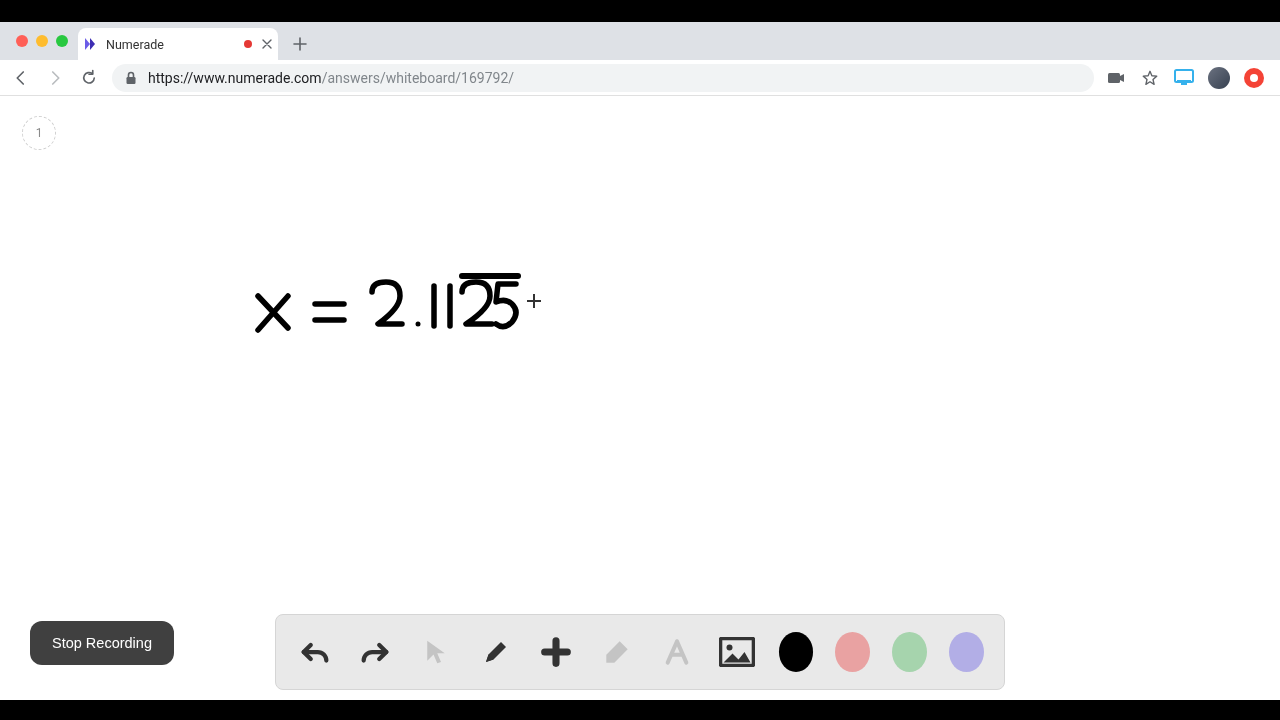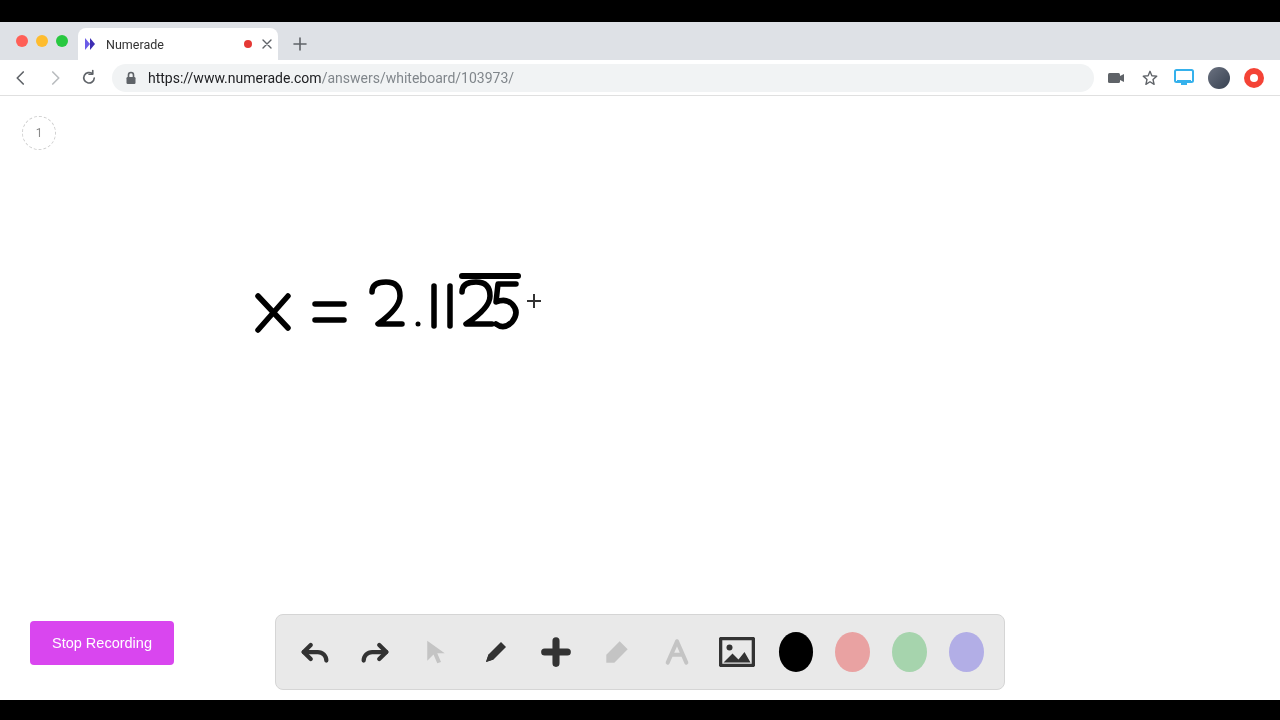--- a/index.html
+++ b/index.html
@@ -132,24 +132,24 @@
   }
   .cursor-cross::before, .cursor-cross::after {
     content:""; position:absolute; background:#333;
   }
   .cursor-cross::before { left:6px; top:0; width:1.5px; height:14px; }
   .cursor-cross::after { top:6px; left:0; height:1.5px; width:14px; }
 
   .stop-recording-btn {
     position:absolute;
     left:30px; bottom:35px;
-    background:#d946ef;
+    background:#404040;
     color:#fff;
     border:none;
-    border-radius:4px;
+    border-radius:12px;
     padding:14px 22px;
     font-size:14.5px;
     font-weight:500;
     cursor:pointer;
   }
 
   .tool-palette {
     position:absolute;
     left:50%; transform:translateX(-50%);
     bottom:10px;
@@ -229,21 +229,21 @@
         </svg>
     </div>
     <div class="address-bar">
       <span class="lock-icon">
         <svg width="12" height="14" viewBox="0 0 12 14">
             <rect x="1.5" y="6" width="9" height="7" rx="1.2" fill="#5f6368"></rect>
             <path d="M3.5 6 V4 a2.5 2.5 0 0 1 5 0 V6" fill="none" stroke="#5f6368" stroke-width="1.6"></path>
           </svg>
       </span>
       <span class="url-text">
-        <span>https://www.numerade.com</span><span class="path">/answers/whiteboard/103973/</span>
+        <span>https://www.numerade.com</span><span class="path">/answers/whiteboard/169792/</span>
       </span>
     </div>
     <div class="toolbar-right">
       <div class="tbr-icon">
         <svg width="18" height="14" viewBox="0 0 18 14">
             <rect x="1" y="2" width="12" height="10" rx="1.5" fill="#5f6368"></rect>
             <path d="M13 5 L17 3 V11 L13 9 Z" fill="#5f6368"></path>
           </svg>
       </div>
       <div class="tbr-icon">

